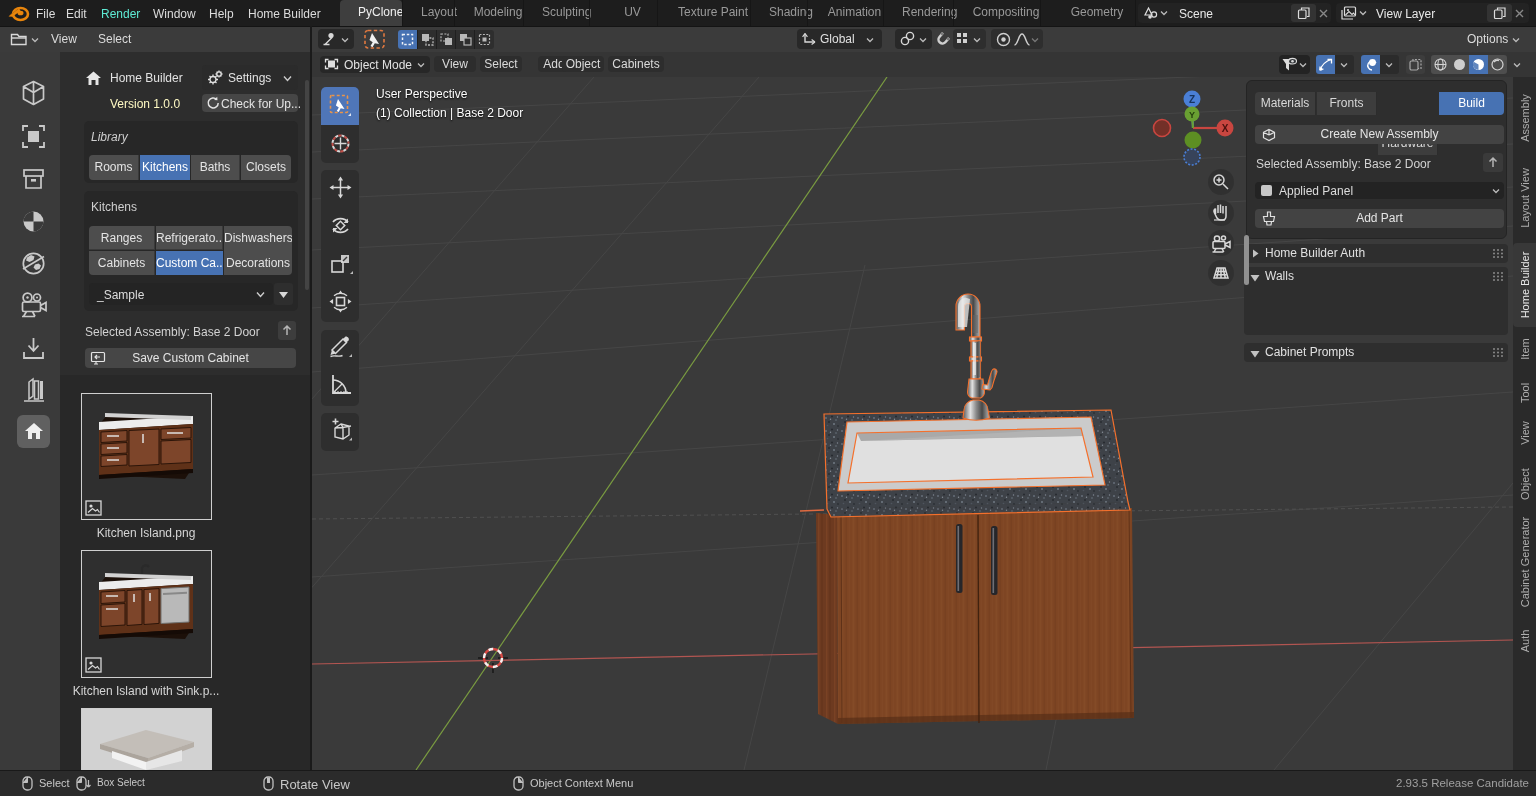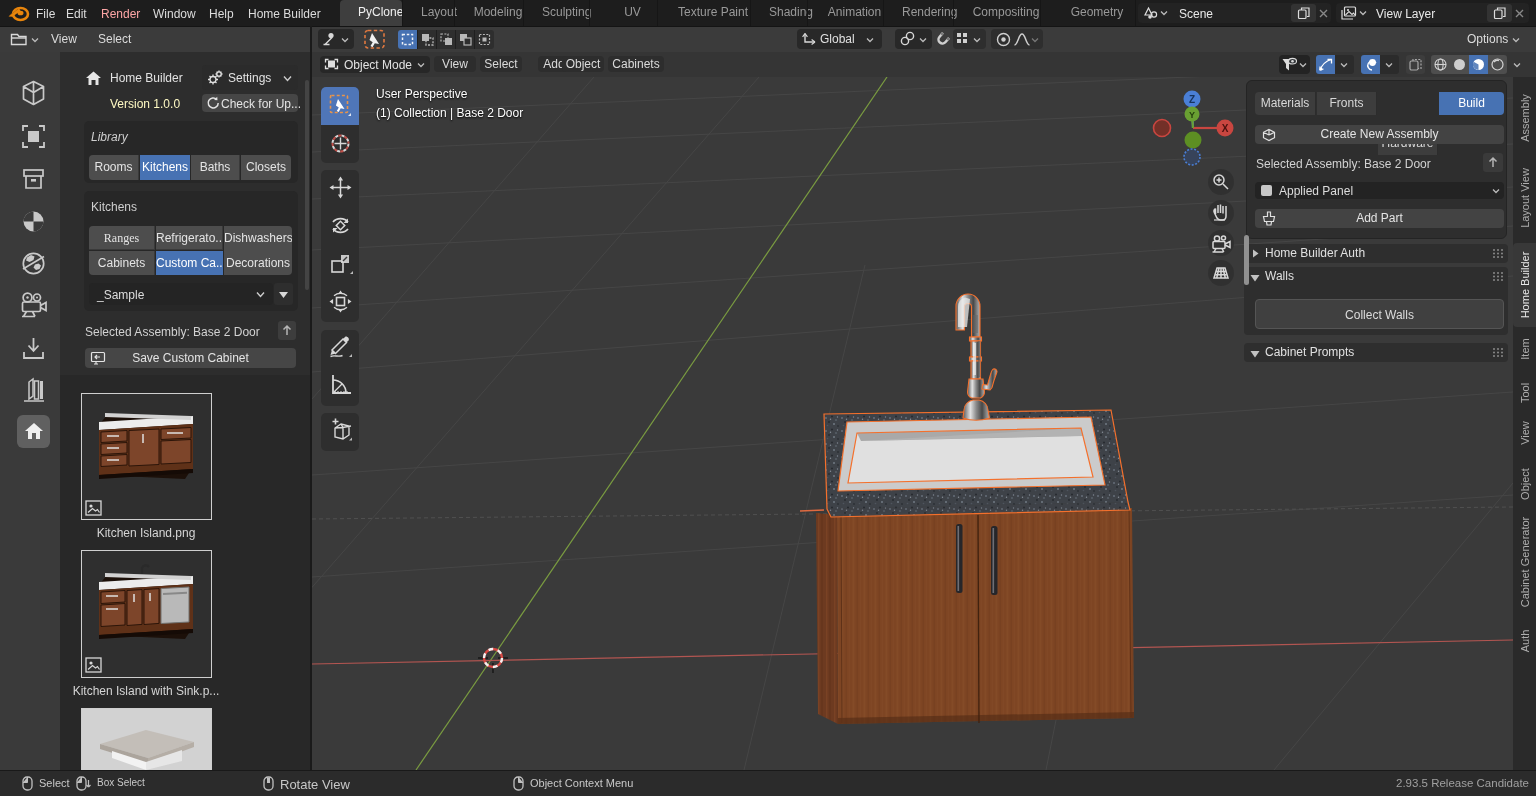--- a/index.html
+++ b/index.html
@@ -28,21 +28,21 @@
   <div class="abs" style="left:0;top:0;width:1536px;height:26px;background:#1d1d1d;"></div>
   <svg style="left:8px;top:4px;" width="22" height="18" viewBox="0 0 22 18">
     <ellipse cx="12.5" cy="10" rx="7.5" ry="6" fill="none" stroke="#e8850c" stroke-width="2.6"></ellipse>
     <ellipse cx="12.5" cy="9" rx="3" ry="2.3" fill="#e8850c"></ellipse>
     <path d="M1 12 L9 5 l2 3 z" fill="#e8850c"></path>
     <path d="M1 12.5 L10 5 l-1.5 4 z" fill="#1d1d1d"></path>
     <path d="M0.5 12.5 L11 4.2 l1.5 2.6 -8 6 z" fill="#e8850c"></path>
   </svg>
   <div class="t" style="left:36px;top:8px;color:#dcdcdc;">File</div>
   <div class="t" style="left:66px;top:8px;color:#dcdcdc;">Edit</div>
-  <div class="t" style="left:101px;top:8px;color:#fca5a5;">Render</div>
+  <div class="t" style="left:101px;top:8px;color:#5eead4;">Render</div>
   <div class="t" style="left:153px;top:8px;color:#dcdcdc;">Window</div>
   <div class="t" style="left:209px;top:8px;color:#dcdcdc;">Help</div>
   <div class="t" style="left:248px;top:8px;color:#dcdcdc;">Home Builder</div>
 
   <div class="tab" style="left:340px;width:62px;background:#3e3e3e;color:#f0f0f0;border-left:none;border-radius:4px 4px 0 0;">PyClone</div>
   <div class="tab" style="left:402px;width:52px;">Layout</div>
   <div class="tab" style="left:454px;width:69px;">Modeling</div>
   <div class="tab" style="left:523px;width:66px;">Sculpting</div>
   <div class="tab" style="left:589px;width:68px;">UV Editing</div>
   <div class="tab" style="left:657px;width:93px;">Texture Paint</div>
@@ -355,21 +355,21 @@
 
   <div class="abs" style="left:84px;top:121px;width:214px;height:62px;background:#272727;border-radius:5px;"></div>
   <div class="t" style="left:91px;top:131px;color:#cfcfcf;font-style:italic;">Library</div>
   <div class="gbtn" style="left:89px;top:155px;width:50px;height:25px;line-height:25px;background:#4d4d4d;border-radius:4px 0 0 4px;border-right:1px solid #3a3a3a;">Rooms</div>
   <div class="gbtn bluebg" style="left:140px;top:155px;width:50px;height:25px;line-height:25px;border-radius:0;">Kitchens</div>
   <div class="gbtn" style="left:191px;top:155px;width:49px;height:25px;line-height:25px;background:#4d4d4d;border-radius:0;border-right:1px solid #3a3a3a;">Baths</div>
   <div class="gbtn" style="left:241px;top:155px;width:50px;height:25px;line-height:25px;background:#4d4d4d;border-radius:0 4px 4px 0;">Closets</div>
 
   <div class="abs" style="left:84px;top:191px;width:214px;height:120px;background:#272727;border-radius:5px;"></div>
   <div class="t" style="left:91px;top:201px;color:#cfcfcf;">Kitchens</div>
-  <div class="gbtn" style="left:89px;top:226px;width:66px;height:24px;line-height:24px;background:#4d4d4d;border-radius:4px 0 0 0;border-right:1px solid #3a3a3a;border-bottom:1px solid #3a3a3a;font-family:Liberation Serif, serif;">Ranges</div>
+  <div class="gbtn" style="left:89px;top:226px;width:66px;height:24px;line-height:24px;background:#4d4d4d;border-radius:4px 0 0 0;border-right:1px solid #3a3a3a;border-bottom:1px solid #3a3a3a;">Ranges</div>
   <div class="gbtn" style="left:156px;top:226px;width:67px;height:24px;line-height:24px;background:#4d4d4d;border-radius:0;border-right:1px solid #3a3a3a;border-bottom:1px solid #3a3a3a;overflow:hidden;">Refrigerato...</div>
   <div class="gbtn" style="left:224px;top:226px;width:68px;height:36px;line-height:24px;background:#4d4d4d;border-radius:0 4px 0 0;border-bottom:1px solid #3a3a3a;">Dishwashers</div>
   <div class="gbtn" style="left:89px;top:251px;width:66px;height:24px;line-height:24px;background:#4d4d4d;border-radius:0 0 0 4px;border-right:1px solid #3a3a3a;">Cabinets</div>
   <div class="gbtn bluebg" style="left:156px;top:251px;width:67px;height:24px;line-height:24px;border-radius:0;overflow:hidden;">Custom Ca...</div>
   <div class="gbtn" style="left:224px;top:251px;width:68px;height:24px;line-height:24px;background:#4d4d4d;border-radius:0 0 4px 0;">Decorations</div>
   <div class="pill" style="left:89px;top:283px;width:184px;height:22px;background:#242424;"></div>
   <div class="t" style="left:97px;top:289px;color:#dcdcdc;">_Sample</div>
   <svg style="left:256px;top:291px;" width="9" height="7" viewBox="0 0 9 7">
       <path d="M1 1.5 L4.5 5.5 L8 1.5" stroke="#ccc" stroke-width="1.4" fill="none"></path>
     </svg>
@@ -717,21 +717,20 @@
         <circle cx="6" cy="2" r="1"></circle>
         <circle cx="10" cy="2" r="1"></circle>
         <circle cx="2" cy="5.5" r="1"></circle>
         <circle cx="6" cy="5.5" r="1"></circle>
         <circle cx="10" cy="5.5" r="1"></circle>
         <circle cx="2" cy="9" r="1"></circle>
         <circle cx="6" cy="9" r="1"></circle>
         <circle cx="10" cy="9" r="1"></circle>
       </g>
     </svg>
-  <div class="gbtn" style="left:1255px;top:299px;width:249px;height:30px;line-height:30px;background:#404040;border:1px solid #555;color:#dcdcdc;">Collect Walls</div>
   <div class="abs" style="left:1244px;top:343px;width:264px;height:19px;background:#2e2e2e;border-radius:4px;"></div>
   <svg style="left:1250px;top:349px;" width="10" height="9" viewBox="0 0 10 9">
       <path d="M0.5 2 L9.5 2 L5 8.5 z" fill="#c2c2c2"></path>
     </svg>
   <div class="t" style="left:1265px;top:346px;color:#e0e0e0;">Cabinet Prompts</div>
 <div class="abs" style="left:1244px;top:235px;width:5px;height:50px;background:#909090;border-radius:2.5px;"></div>
   <svg style="left:1492px;top:347px;" width="12" height="11" viewBox="0 0 12 11">
       <g fill="#8a8a8a">
         <circle cx="2" cy="2" r="1"></circle>
         <circle cx="6" cy="2" r="1"></circle>

